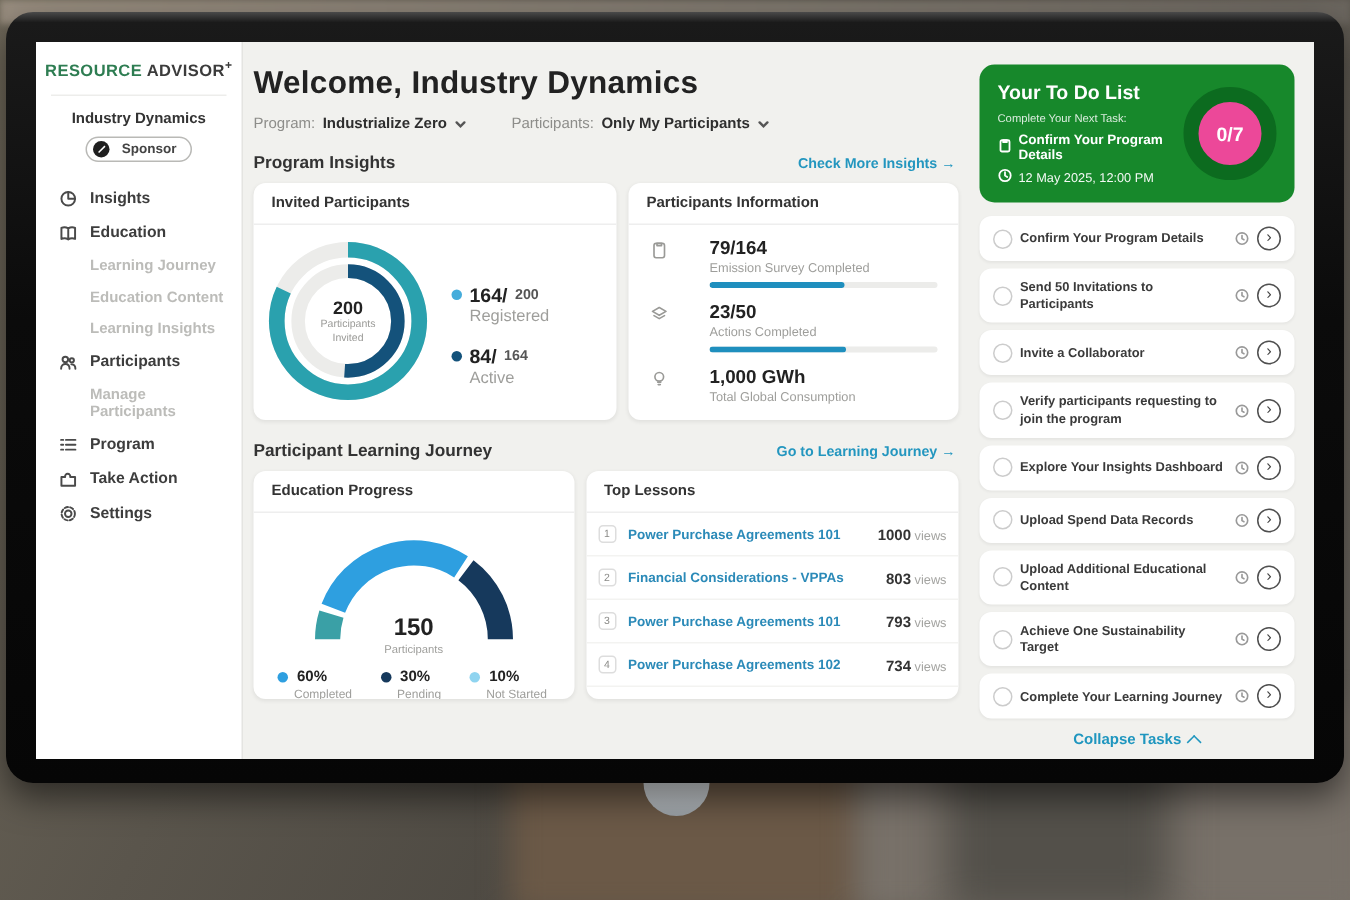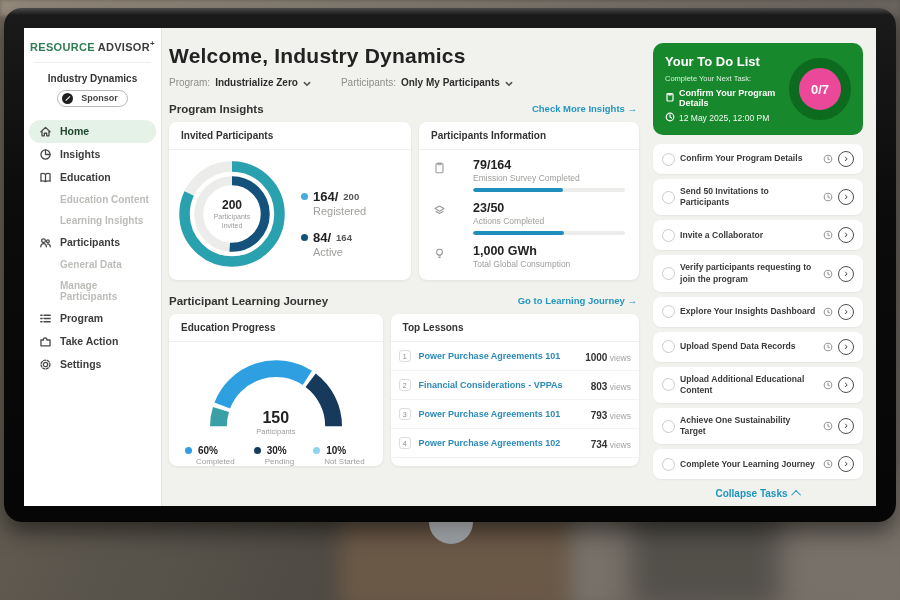--- a/index.html
+++ b/index.html
@@ -37,21 +37,21 @@
   .nicon svg { width:13px; height:13px; stroke:#4a4a4a; fill:none; stroke-width:1.2; stroke-linecap:round; stroke-linejoin:round; }
 
   
   .main { flex:1; min-width:0; padding:16px 9px 0 7px; }
   .h1 { font-size:21px; font-weight:bold; color:#222; letter-spacing:.2px; }
   .filters { display:flex; gap:30px; align-items:center; margin-top:9px; font-size:10px; color:#8d8d8a; }
   .filter { display:flex; align-items:center; gap:5px; cursor:pointer; }
   .filter b { color:#2e2e2e; font-size:10px; }
   .chev { width:8px; height:8px; display:inline-block; }
   .chev svg { width:8px; height:8px; stroke:#555; fill:none; stroke-width:1.6; stroke-linecap:round; }
-  .section-row { display:flex; justify-content:space-between; align-items:flex-start; margin:15px 2px 7px 0; }
+  .section-row { display:flex; justify-content:space-between; align-items:center; margin:15px 2px 7px 0; }
   .section-title { font-size:11.5px; font-weight:bold; color:#333; }
   .link { font-size:9.5px; font-weight:bold; color:#2396bf; cursor:pointer; }
   .cards { display:flex; gap:8px; }
   .card { background:#fff; border-radius:8px; box-shadow:0 1px 3px rgba(0,0,0,.07); overflow:hidden; }
   .card-h { padding:8px 12px; border-bottom:1px solid #eee; font-size:10px; font-weight:bold; color:#333; }
   .c-invited { flex:1.1; height:158px; }
   .c-info { flex:1; height:158px; }
   .c-edu { flex:.86; height:152px; }
   .c-lessons { flex:1; height:152px; }
 
@@ -133,58 +133,50 @@
           <span class="adv">ADVISOR</span><sup>+</sup>
         </div>
         <div class="side-div"></div>
         <div class="org">Industry Dynamics</div>
         <div class="sponsor">
           <span class="sponsor-ic"></span>
           <span>Sponsor</span>
         </div>
 
         <div class="nav">
-          <div class="nav-item active">
-            <span class="nicon">
-                <svg viewBox="0 0 12 12">
-                  <path d="M1.8 6.2 6 2.2l4.2 4M2.8 5.6V10h2.1V7.6h2.2V10h2.1V5.6"></path>
-                </svg>
-              </span>
-            <span>Home</span>
-          </div>
           <div class="nav-item">
             <span class="nicon">
                 <svg viewBox="0 0 12 12">
                   <circle cx="6" cy="6" r="4.2"></circle>
                   <path d="M6 1.8V6h4.2"></path>
                 </svg>
               </span>
             <span>Insights</span>
           </div>
           <div class="nav-item">
             <span class="nicon">
                 <svg viewBox="0 0 12 12">
                   <path d="M6 3C4.6 2.1 3 2.1 1.8 2.7v6.8C3 8.9 4.6 8.9 6 9.8c1.4-.9 3-.9 4.2-.3V2.7C9 2.1 7.4 2.1 6 3v6.8"></path>
                 </svg>
               </span>
             <span>Education</span>
           </div>
+          <div class="nav-sub">Learning Journey</div>
           <div class="nav-sub">Education Content</div>
           <div class="nav-sub">Learning Insights</div>
           <div class="nav-item">
             <span class="nicon">
                 <svg viewBox="0 0 12 12">
                   <circle cx="4.2" cy="4.3" r="1.7"></circle>
                   <circle cx="8.2" cy="4.8" r="1.3"></circle>
                   <path d="M1.6 10c0-2 1.3-2.9 2.6-2.9S6.8 8 6.8 10M7.9 7.3c1.6 0 2.5 1 2.5 2.7"></path>
                 </svg>
               </span>
             <span>Participants</span>
           </div>
-          <div class="nav-sub">General Data</div>
           <div class="nav-sub">Manage Participants</div>
           <div class="nav-item">
             <span class="nicon">
                 <svg viewBox="0 0 12 12">
                   <path d="M1.6 3h1.3M1.6 6h1.3M1.6 9h1.3M4.6 3h5.8M4.6 6h5.8M4.6 9h5.8"></path>
                 </svg>
               </span>
             <span>Program</span>
           </div>
           <div class="nav-item">

